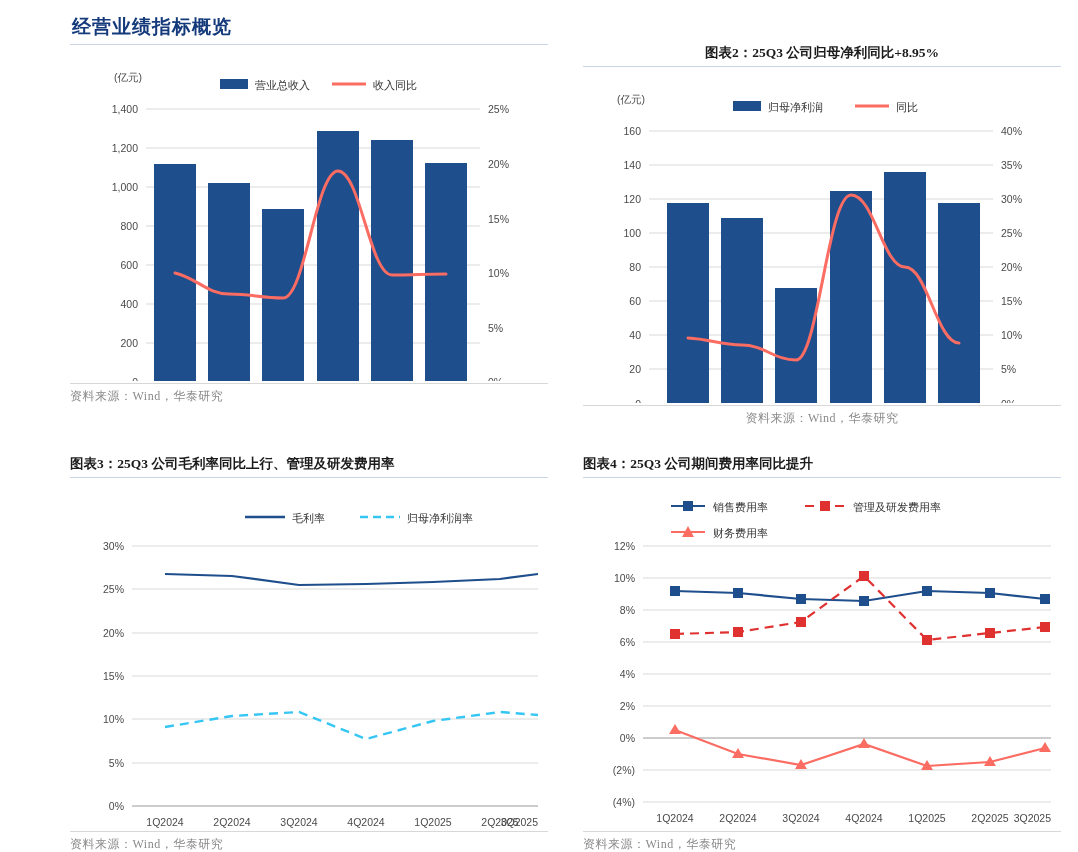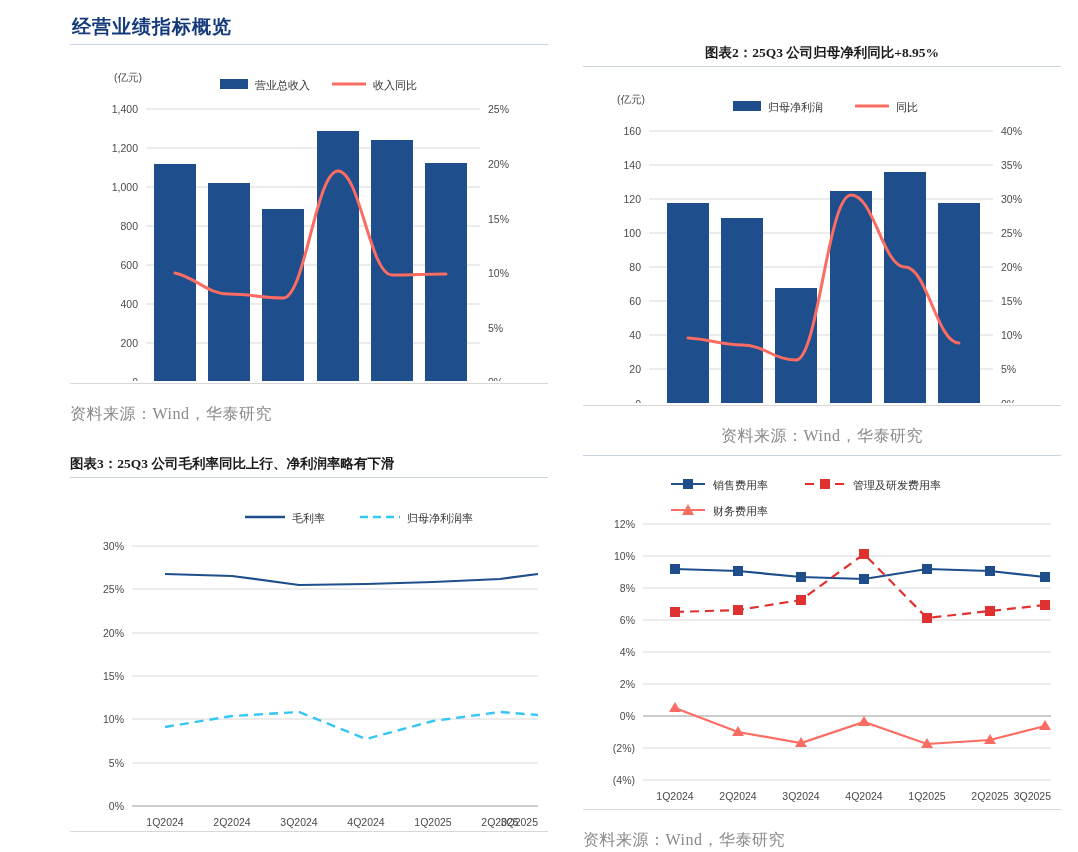--- a/index.html
+++ b/index.html
@@ -46,24 +46,24 @@
     height: 1px;
     background: #c9d4e4;
     margin-bottom: 6px;
   }
   .panel-body {
     position: relative;
     height: 330px;
   }
   .panel-source {
     font-family: "Liberation Serif", serif;
-    font-size: 16px;
+    font-size: 12px;
     color: #8a8a8a;
     border-top: 1px solid #d8d8d8;
-    padding-top: 20px;
+    padding-top: 4px;
     margin-top: 2px;
     letter-spacing: .5px;
   }
   svg { display: block; }
   .axis-label {
     font-size: 10.5px;
     fill: #4a4a4a;
     font-family: "Liberation Sans", sans-serif;
   }
   .unit-label {
@@ -223,21 +223,21 @@
           <text class="axis-label" x="322" y="350" text-anchor="middle">2Q2025</text>
           <text class="axis-label" x="376" y="350" text-anchor="middle">3Q2025</text>
         </g>
       </svg>
     </div>
     <div class="panel-source">资料来源：Wind，华泰研究</div>
   </div>
 
   <div class="panel" style="left:70px; top:455px;">
     <div class="panel-title">
-      <span>图表3：</span><span>25Q3 公司毛利率同比上行、净利润率略有下滑</span>
+      <span>图表3：</span><span>25Q3 公司毛利率同比上行、管理及研发费用率</span>
     </div>
     <div class="panel-rule"></div>
     <div class="panel-body" style="height:345px;">
       <svg width="478" height="345" viewBox="0 0 478 345">
 
         <g>
           <line class="gridline" x1="62" y1="62" x2="468" y2="62"></line>
           <line class="gridline" x1="62" y1="105" x2="468" y2="105"></line>
           <line class="gridline" x1="62" y1="149" x2="468" y2="149"></line>
           <line class="gridline" x1="62" y1="192" x2="468" y2="192"></line>
@@ -275,20 +275,23 @@
           <text class="axis-label" x="363" y="342" text-anchor="middle">1Q2025</text>
           <text class="axis-label" x="430" y="342" text-anchor="middle">2Q2025</text>
         </g>
         <text class="axis-label" x="468" y="342" text-anchor="end">3Q2025</text>
       </svg>
     </div>
     <div class="panel-source">资料来源：Wind，华泰研究</div>
   </div>
 
   <div class="panel" style="left:583px; top:455px;">
+    <div class="panel-title">
+      <span>图表4：</span><span>25Q3 公司期间费用率同比提升</span>
+    </div>
     <div class="panel-rule"></div>
     <div class="panel-body" style="height:345px;">
       <svg width="478" height="345" viewBox="0 0 478 345">
 
         <g>
           <line class="gridline" x1="60" y1="62" x2="468" y2="62"></line>
           <line class="gridline" x1="60" y1="94" x2="468" y2="94"></line>
           <line class="gridline" x1="60" y1="126" x2="468" y2="126"></line>
           <line class="gridline" x1="60" y1="158" x2="468" y2="158"></line>
           <line class="gridline" x1="60" y1="190" x2="468" y2="190"></line>

